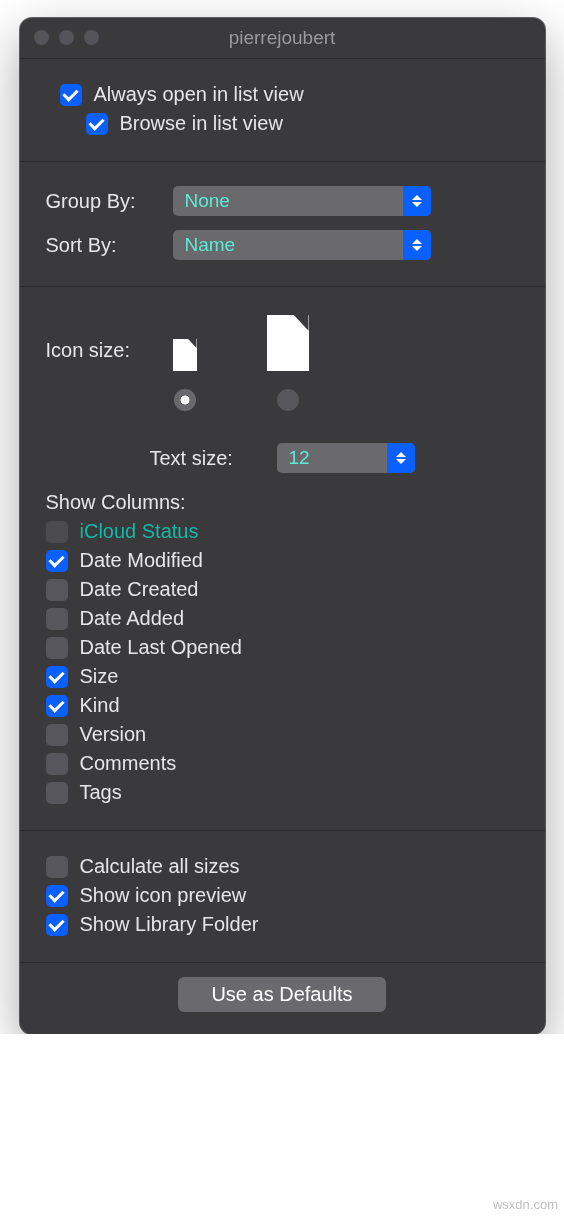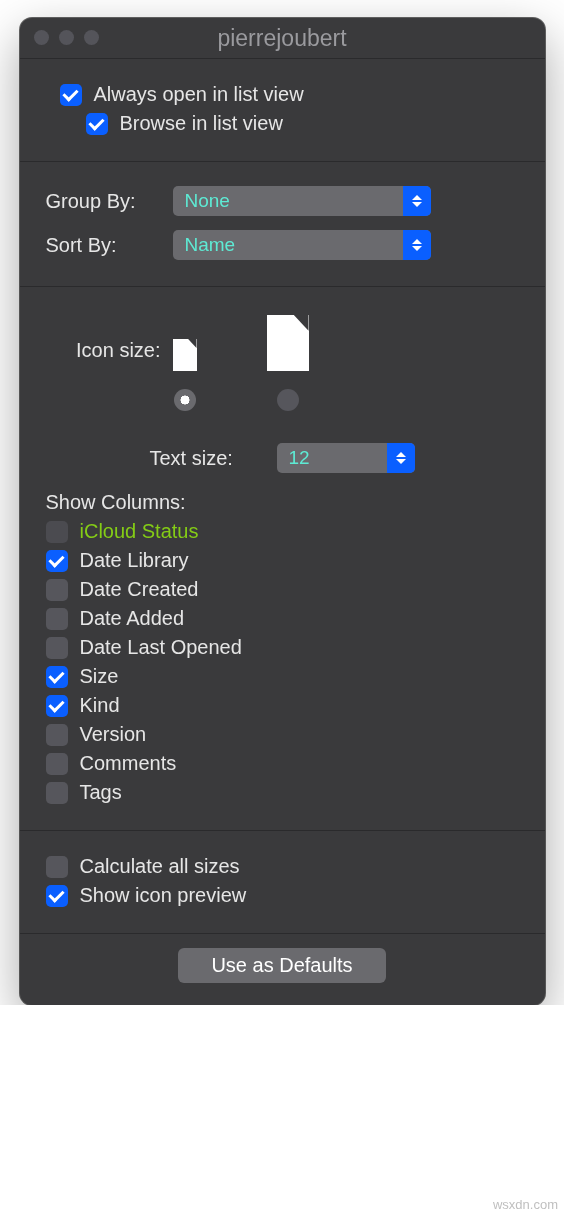--- a/index.html
+++ b/index.html
@@ -34,21 +34,21 @@
     gap: 10px;
   }
   .tdot {
     width: 15px;
     height: 15px;
     border-radius: 50%;
     background: #54545a;
   }
   .title {
     color: #9a9a9e;
-    font-size: 23px;
+    font-size: 19px;
   }
   .section {
     padding: 18px 26px 20px 26px;
     border-bottom: 1px solid #2a2a2c;
   }
   .section:last-of-type { border-bottom: none; }
   .row {
     display: flex;
     align-items: center;
     gap: 12px;
@@ -75,21 +75,21 @@
   .cb.disabled { background: #4b4b50; }
   .cb.checked::after {
     content: "";
     width: 6px;
     height: 11px;
     border: solid #fff;
     border-width: 0 3px 3px 0;
     transform: rotate(45deg) translate(-1px,-1px);
   }
   .cb-label { font-size: 20px; }
-  .disabled-label { color: #84cc16; }
+  .disabled-label { color: #14b8a6; }
   
   .select {
     position: relative;
     height: 30px;
     background: #6a6a6e;
     border-radius: 5px;
     display: flex;
     align-items: center;
     padding: 0 36px 0 12px;
     color: #5eead4;
@@ -216,21 +216,21 @@
       <div class="label-col">Sort By:</div>
       <div class="select">
         <span>Name</span>
         <div class="stepper"></div>
       </div>
     </div>
   </div>
 
   <div class="section">
     <div class="row" style="align-items:flex-start;">
-      <div class="label-col" style="padding-top:28px;text-align:right;">Icon size:</div>
+      <div class="label-col" style="padding-top:28px;">Icon size:</div>
       <div class="icon-size-row">
         <div class="icon-opt">
           <div class="file-icon file-small"></div>
           <div class="radio on"></div>
         </div>
         <div class="icon-opt">
           <div class="file-icon file-large"></div>
           <div class="radio"></div>
         </div>
       </div>
@@ -245,21 +245,21 @@
     </div>
 
     <div class="heading" style="margin-top:18px;">Show Columns:</div>
     <div class="col-list" id="columns-list">
         <div class="row">
           <div class="cb disabled"></div>
           <div class="cb-label disabled-label">iCloud Status</div>
         </div>
         <div class="row">
           <div class="cb checked"></div>
-          <div class="cb-label">Date Library</div>
+          <div class="cb-label">Date Modified</div>
         </div>
         <div class="row">
           <div class="cb unchecked"></div>
           <div class="cb-label">Date Created</div>
         </div>
         <div class="row">
           <div class="cb unchecked"></div>
           <div class="cb-label">Date Added</div>
         </div>
         <div class="row">
@@ -292,20 +292,24 @@
   <div class="section">
     <div id="bottom-list">
         <div class="row">
           <div class="cb unchecked"></div>
           <div class="cb-label">Calculate all sizes</div>
         </div>
         <div class="row">
           <div class="cb checked"></div>
           <div class="cb-label">Show icon preview</div>
         </div>
+        <div class="row">
+          <div class="cb checked"></div>
+          <div class="cb-label">Show Library Folder</div>
+        </div>
       </div>
   </div>
 
   <div>
     <button class="defaults-btn">Use as Defaults</button>
   </div>
 
 </div>
 
 <div class="watermark">wsxdn.com</div>

